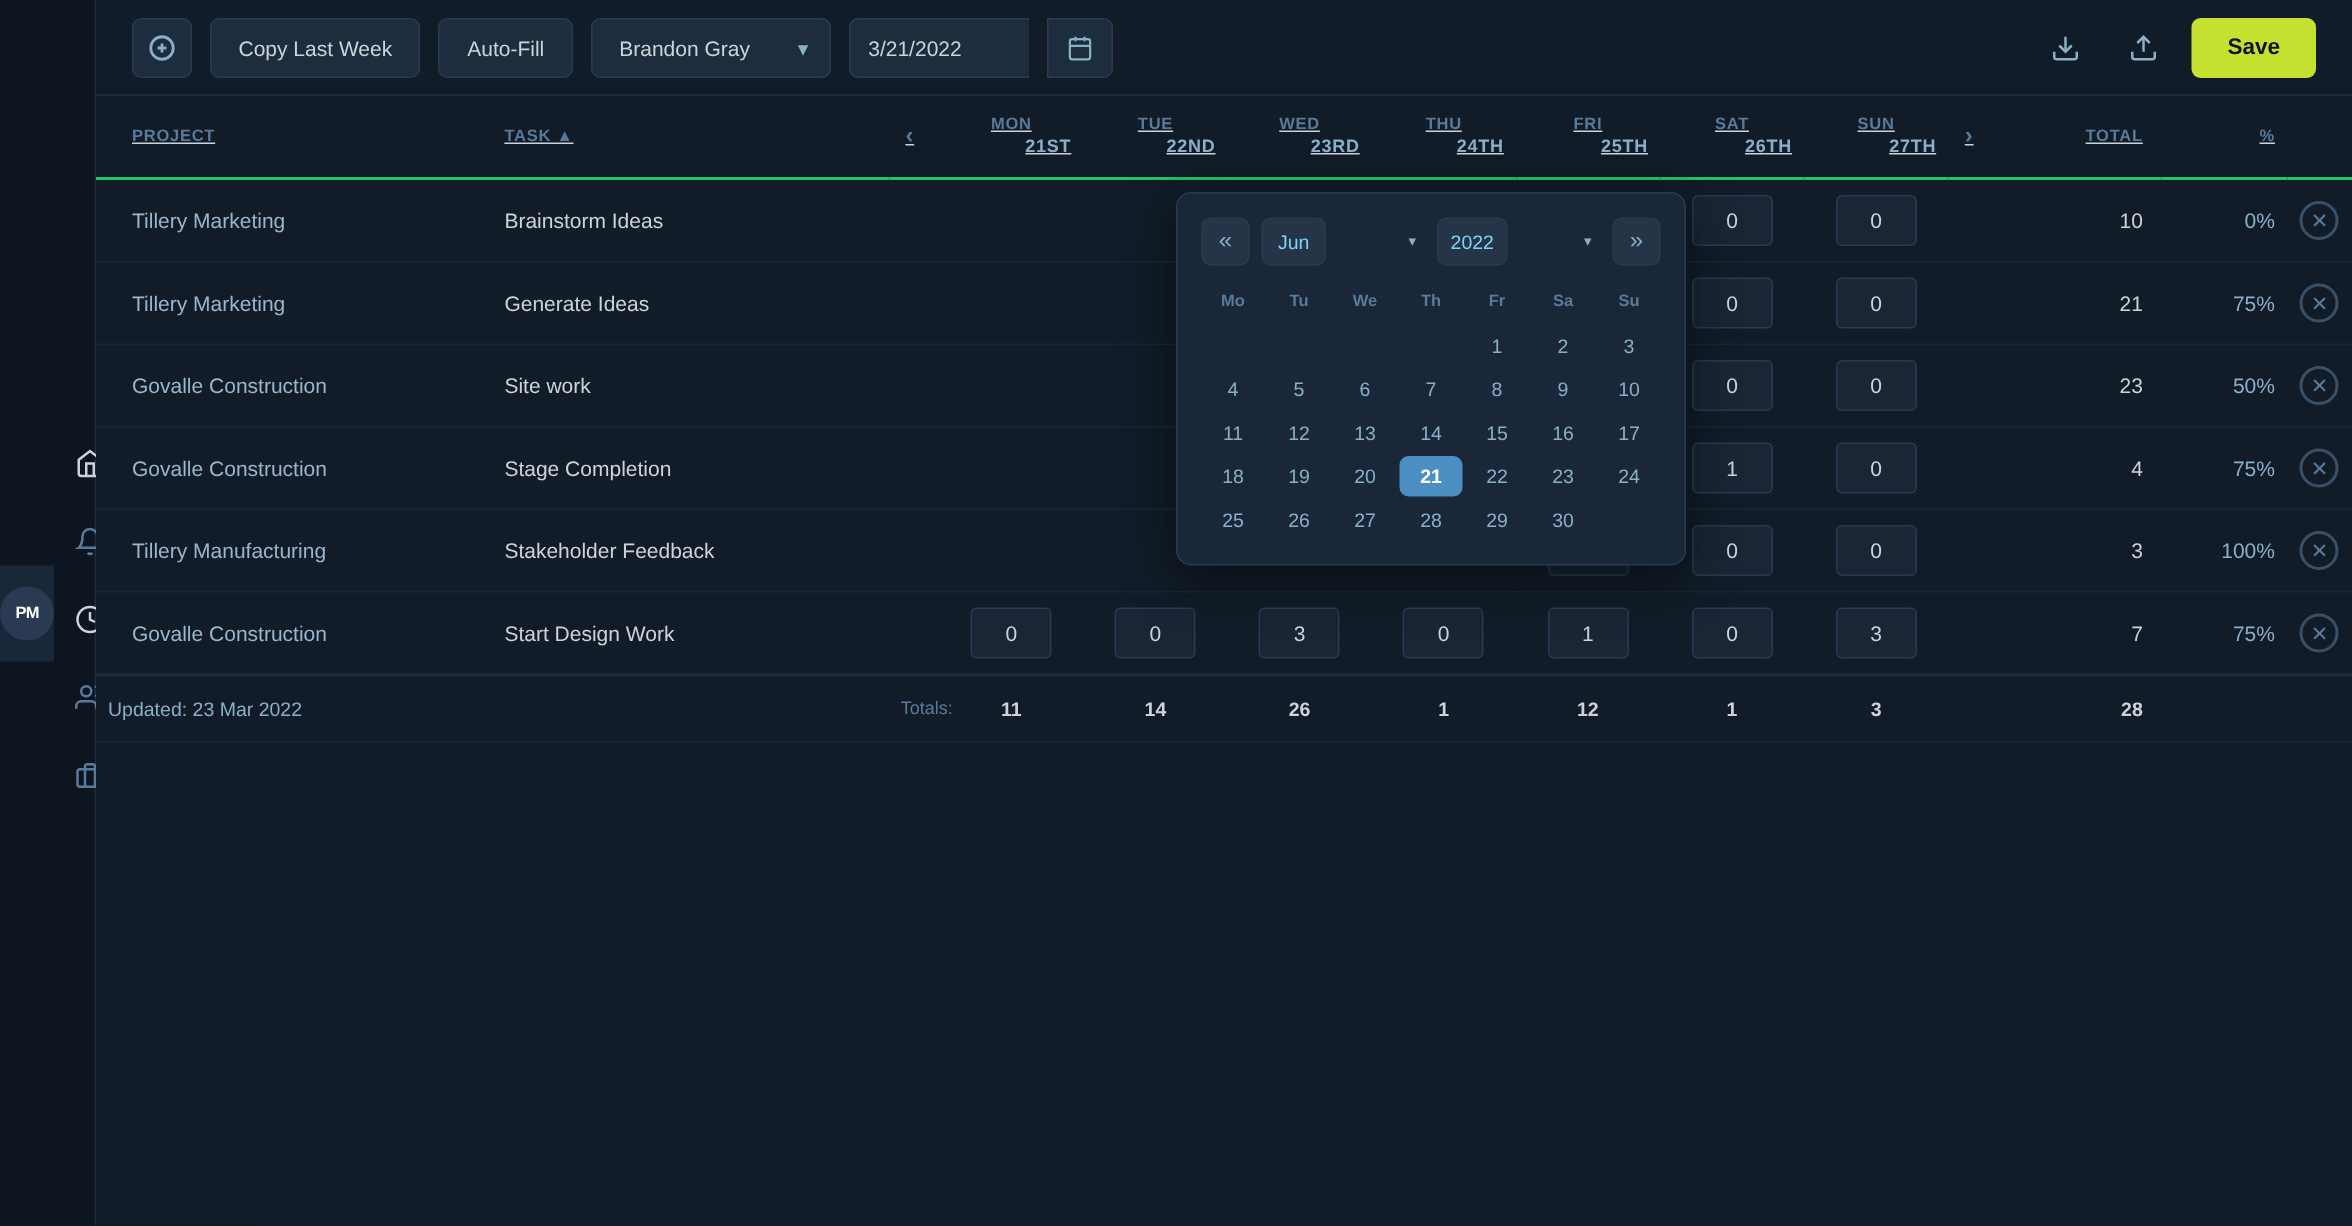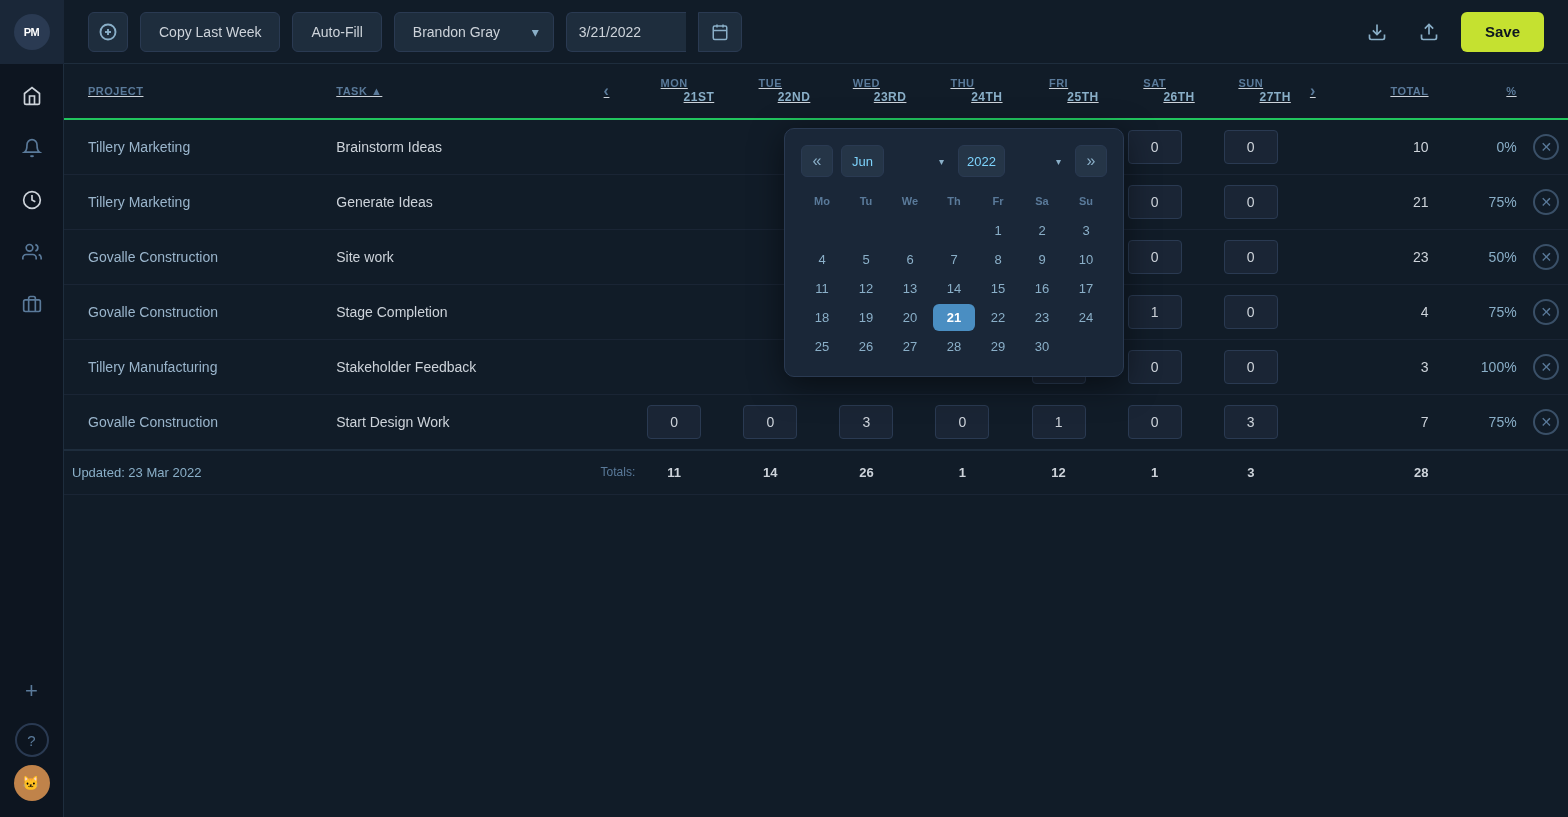--- a/index.html
+++ b/index.html
@@ -10,21 +10,21 @@
       height: 817px;
       width: 1568px;
       display: flex;
       overflow: hidden;
     }
     
     .sidebar {
       width: 64px;
       background: #0d1520;
       display: flex;
-      flex-direction: column;
+      flex-direction: row;
       align-items: center;
       padding: 0;
       flex-shrink: 0;
       border-right: 1px solid #1e2d3d;
     }
     .sidebar-logo {
       width: 64px;
       height: 64px;
       display: flex;
       align-items: center;

